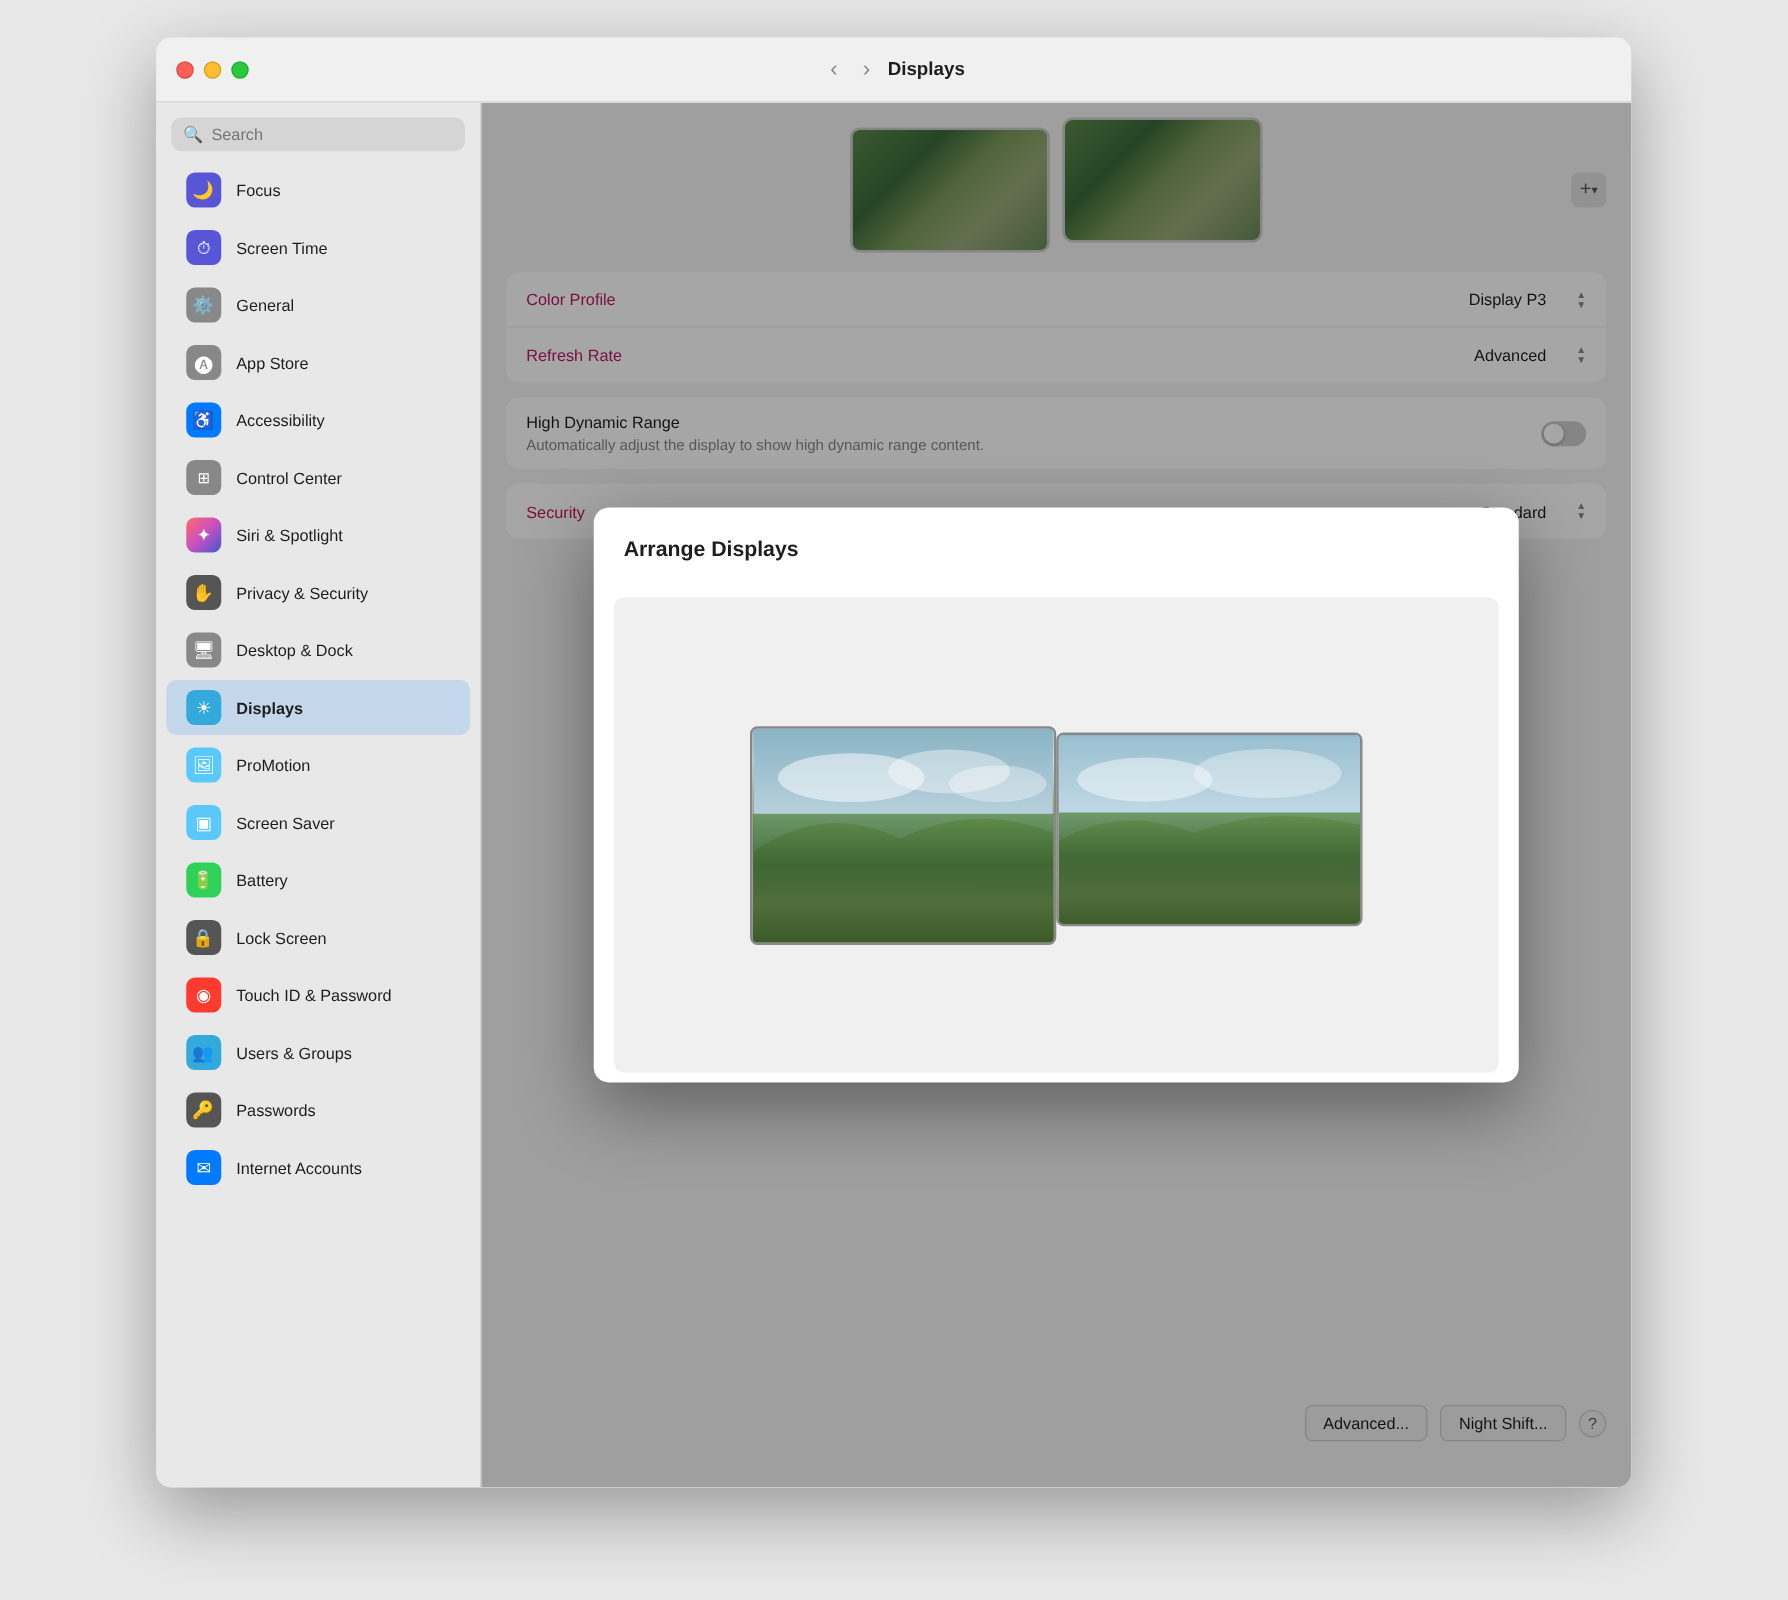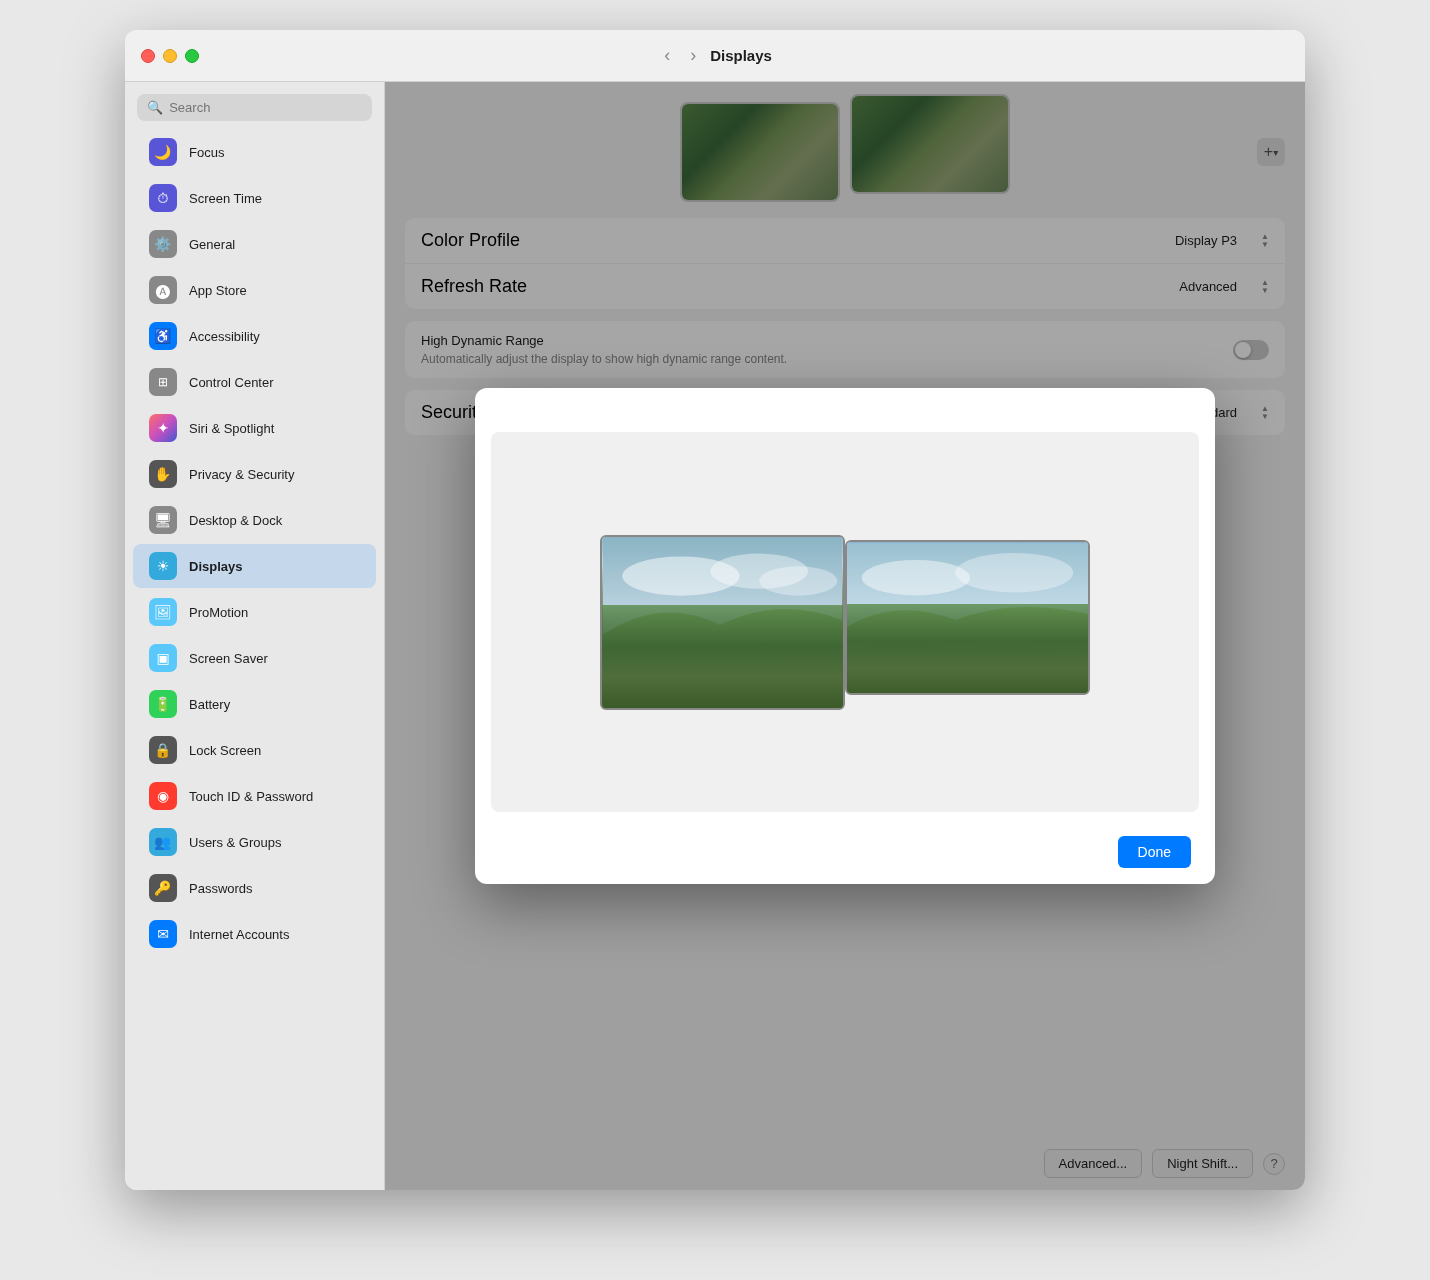--- a/index.html
+++ b/index.html
@@ -190,22 +190,22 @@
       align-items: center;
       justify-content: space-between;
       padding: 12px 16px;
       border-bottom: 1px solid #f0f0f0;
       min-height: 44px;
     }
 
     .settings-row:last-child { border-bottom: none; }
 
     .settings-row-label {
-      font-size: 18px;
-      color: #000000;
+      font-size: 13px;
+      color: #be185d;
     }
 
     .settings-row-value {
       font-size: 13px;
       color: #1d1d1f;
       display: flex;
       align-items: center;
       gap: 20px;
     }
 
@@ -237,21 +237,21 @@
       background: white;
       position: absolute;
       top: 2px;
       left: 2px;
       box-shadow: 0 1px 3px rgba(0,0,0,0.3);
       transition: left 0.2s;
     }
 
     .bottom-bar {
       position: absolute;
-      bottom: 12px;
+      bottom: 37px;
       left: 20px;
       right: 20px;
       display: flex;
       align-items: center;
       gap: 10px;
       justify-content: flex-end;
     }
 
     .bottom-btn {
       background: #f0f0f0;
@@ -703,20 +703,21 @@
 
       <div class="bottom-bar">
         <button class="bottom-btn">Advanced...</button>
         <button class="bottom-btn">Night Shift...</button>
         <div class="help-btn">?</div>
       </div>
 
       <div class="modal-overlay">
         <div class="modal">
           <div class="modal-header">
+            <div class="modal-title">Arrange Displays</div>
           </div>
 
           <div class="modal-display-area">
             <div class="modal-displays">
 
               <div class="modal-display-1">
                 <div class="landscape-bg">
                   <div class="cloud-overlay"></div>
 
                   <svg viewBox="0 0 245 175" style="position:absolute;top:0;left:0;width:100%;height:100%;" xmlns="http://www.w3.org/2000/svg">
@@ -768,20 +769,17 @@
                     <ellipse cx="170" cy="30" rx="60" ry="20" fill="rgba(255,255,255,0.35)"></ellipse>
                     <path d="M0 85 Q50 55 110 78 Q170 55 245 72 L245 155 L0 155 Z" fill="url(#hill2)"></path>
                     <path d="M0 110 Q55 95 110 110 Q160 98 220 112 L245 108 L245 155 L0 155 Z" fill="#5a7a3a"></path>
                     <path d="M0 132 Q40 124 90 132 Q130 125 180 133 Q210 128 245 136 L245 155 L0 155 Z" fill="#4a6a2a"></path>
                   </svg>
                 </div>
               </div>
             </div>
           </div>
 
-          <div class="modal-footer">
-            <button class="done-btn">Done</button>
-          </div>
         </div>
       </div>
     </div>
   </div>
 </div>
 
 </body></html>

